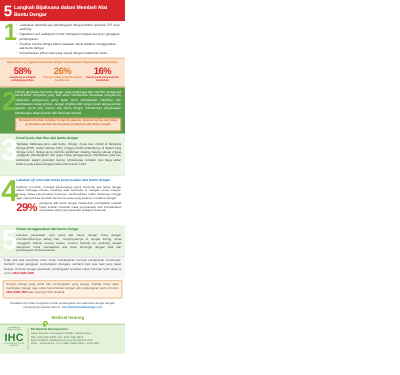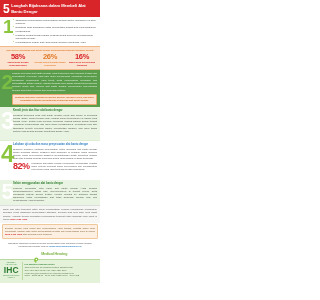--- a/index.html
+++ b/index.html
@@ -365,21 +365,21 @@
     <div class="bignum n3">3</div>
     <div class="sec-head">Kenali jenis dan fitur alat bantu dengar</div>
     <p>Terdapat beberapa jenis alat bantu dengar, mulai dari model di belakang telinga (BTE), dalam telinga (ITE), hingga model tersembunyi di dalam liang telinga (CIC). Setiap jenis memiliki kelebihan masing-masing sesuai tingkat gangguan pendengaran dan gaya hidup penggunanya. Perhatikan pula fitur tambahan seperti peredam bising, konektivitas nirkabel, dan daya tahan baterai yang sesuai dengan kebutuhan harian Anda.</p>
   </div>
 
   <div class="sec4">
     <div class="bignum n4">4</div>
     <div class="sec-head">Lakukan uji coba dan masa penyesuaian alat bantu dengar</div>
     <p>Sebelum membeli, mintalah kesempatan untuk mencoba alat bantu dengar dalam berbagai situasi, misalnya saat berbicara di ruangan ramai maupun tenang. Masa penyesuaian biasanya membutuhkan waktu beberapa minggu agar otak terbiasa kembali menerima suara yang selama ini tidak terdengar.</p>
     <div class="stat-inline">
-      <div class="big">82%</div>
+      <div class="big">29%</div>
       <div class="txt">pengguna alat bantu dengar melaporkan peningkatan kualitas hidup setelah melewati masa penyesuaian dan mendapatkan penyetelan ulang yang tepat dari tenaga profesional.</div>
     </div>
   </div>
 
   <div class="sec5">
     <div class="bignum n5">5</div>
     <div class="sec-head">Selain menggunakan alat bantu dengar</div>
     <p>Lakukan perawatan rutin pada alat bantu dengar Anda dengan membersihkannya setiap hari, menyimpannya di tempat kering, serta mengganti baterai secara teratur. Kontrol berkala ke audiolog sangat dianjurkan untuk memastikan alat tetap berfungsi dengan baik dan pendengaran Anda terpantau.</p>
   </div>
 

